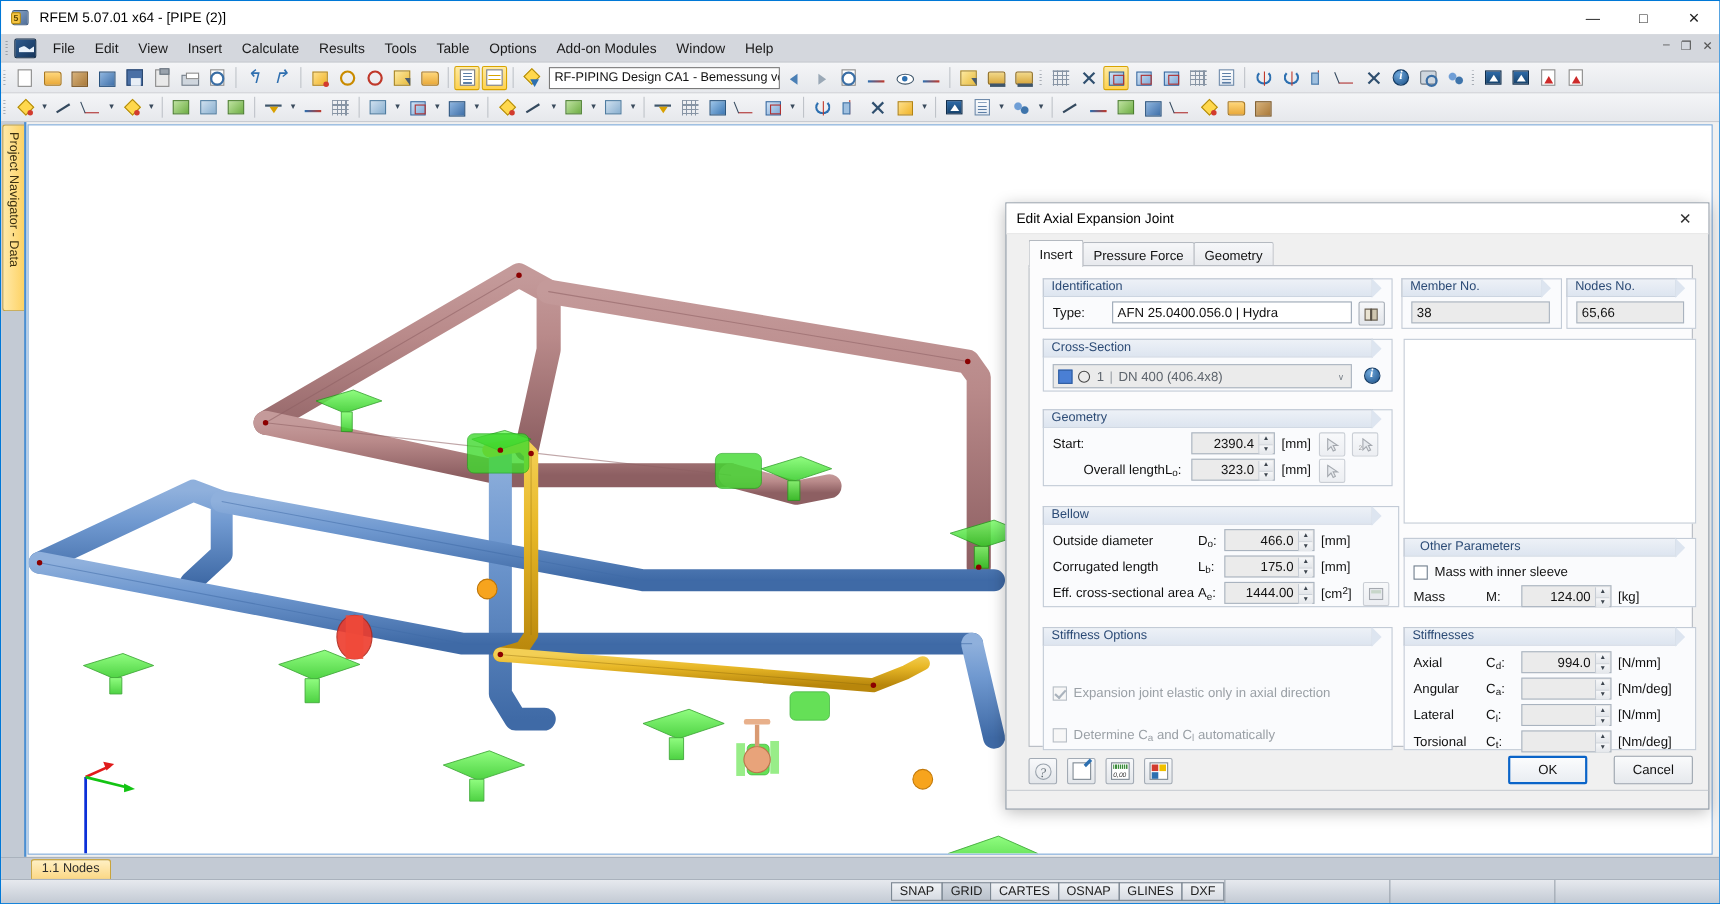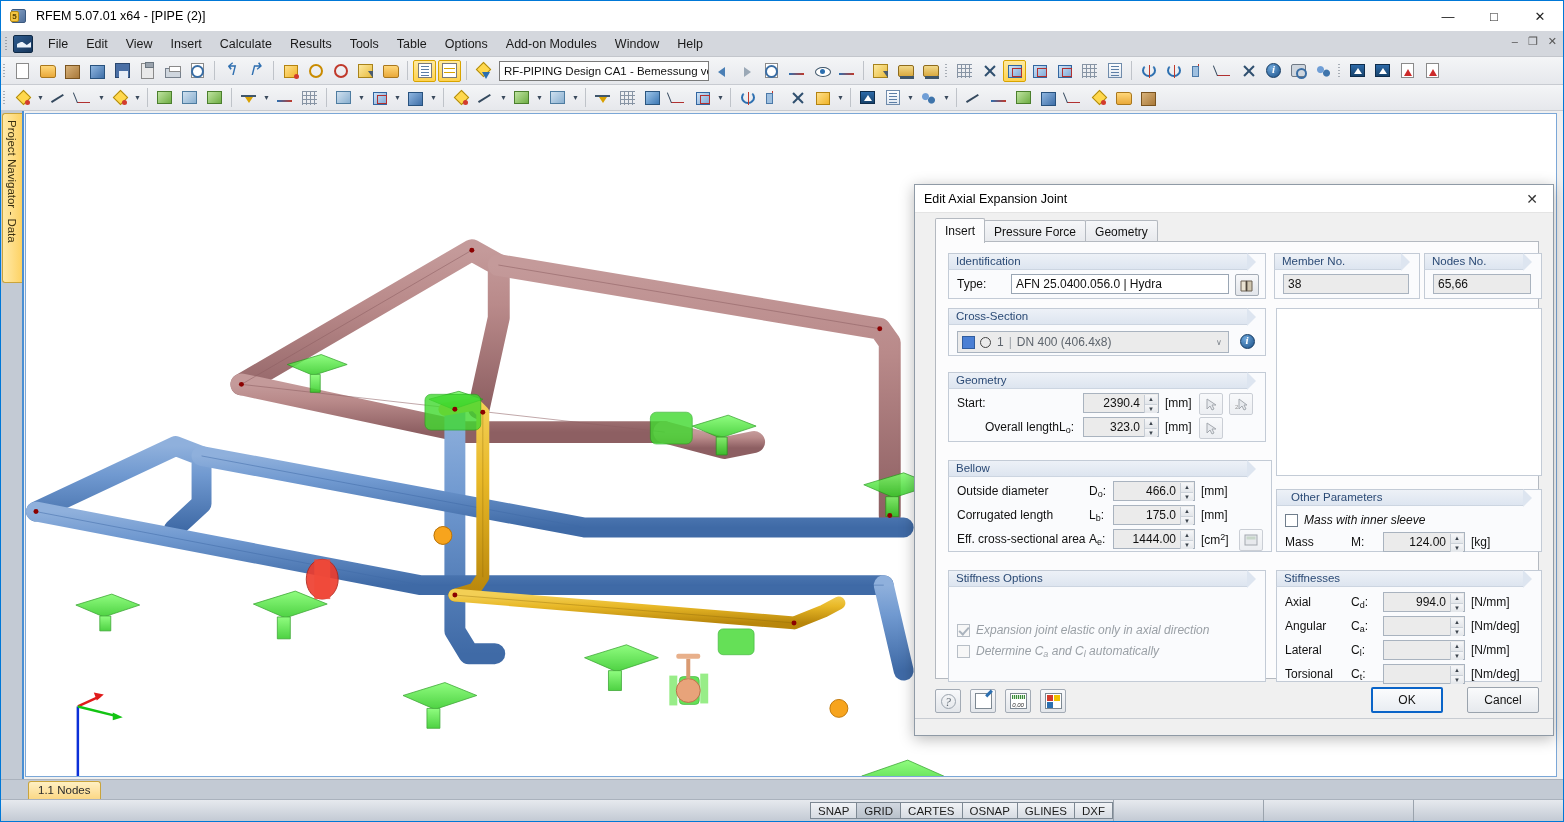--- a/index.html
+++ b/index.html
@@ -328,21 +328,21 @@
     padding-left: 4px; font-size: 12px; color: #5e656d;
   }
   .cs-swatch { width: 13px; height: 13px; background: #4a7fd4; border: 1px solid #2f5c9e; margin-right: 5px; }
   .cs-o { width: 11px; height: 11px; border: 1.5px solid #444; border-radius: 50%; margin-right: 6px; }
   .cs-divider { color:#9aa0a6; margin: 0 5px; }
   .cs-arrow {
     margin-left: auto; width: 18px; height: 20px;
     display:flex; align-items:center; justify-content:center; font-size: 8px; color: #7b828a;
   }
 
-  .chk { position: absolute; display: flex; align-items: center; font-size: 12px; color: #111; font-style: italic; }
+  .chk { position: absolute; display: flex; align-items: center; font-size: 12px; color: #111; }
   .chk .bx {
     width: 13px; height: 13px; border: 1px solid #6f7d8c; background: #fff;
     margin-right: 6px; position: relative; flex: none;
   }
   .chk.dis { color: #9aa0a6; margin-top: 28px; }
   .chk.dis .bx { border-color: #b7bec6; background: #f7f7f7; }
   .chk .bx.checked::after {
     content: ""; position: absolute; left: 3px; top: 0px; width: 4px; height: 8px;
     border: solid #2e6fb7; border-width: 0 2px 2px 0; transform: rotate(42deg);
   }
@@ -1007,21 +1007,21 @@
           </svg>
         </div>
       </div>
 
       <div class="grp" style="left:12px; top:328px; width:318px; height:112px;">
         <div class="grp-hd" style="width:300px;">Stiffness Options</div>
         <div class="chk dis" style="left:8px; top:24px;">
           <span class="bx checked"></span>
           <span>Expansion joint elastic only in axial direction</span>
         </div>
-        <div class="chk dis" style="left:8px; top:45px;text-align:right;">
+        <div class="chk dis" style="left:8px; top:62px;text-align:right;">
           <span class="bx"></span>
           <span><span>Determine C</span><span class="sub">a</span><span> and C</span><span class="sub">l</span><span> automatically</span></span>
         </div>
       </div>
 
       <div class="grp" style="left:340px; top:247px; width:266px; height:63px;">
         <div class="grp-hd" style="width:248px;padding-left:14px;">Other Parameters</div>
         <div class="chk" style="left:8px; top:23px;">
           <span class="bx"></span>
           <span>Mass with inner sleeve</span>

